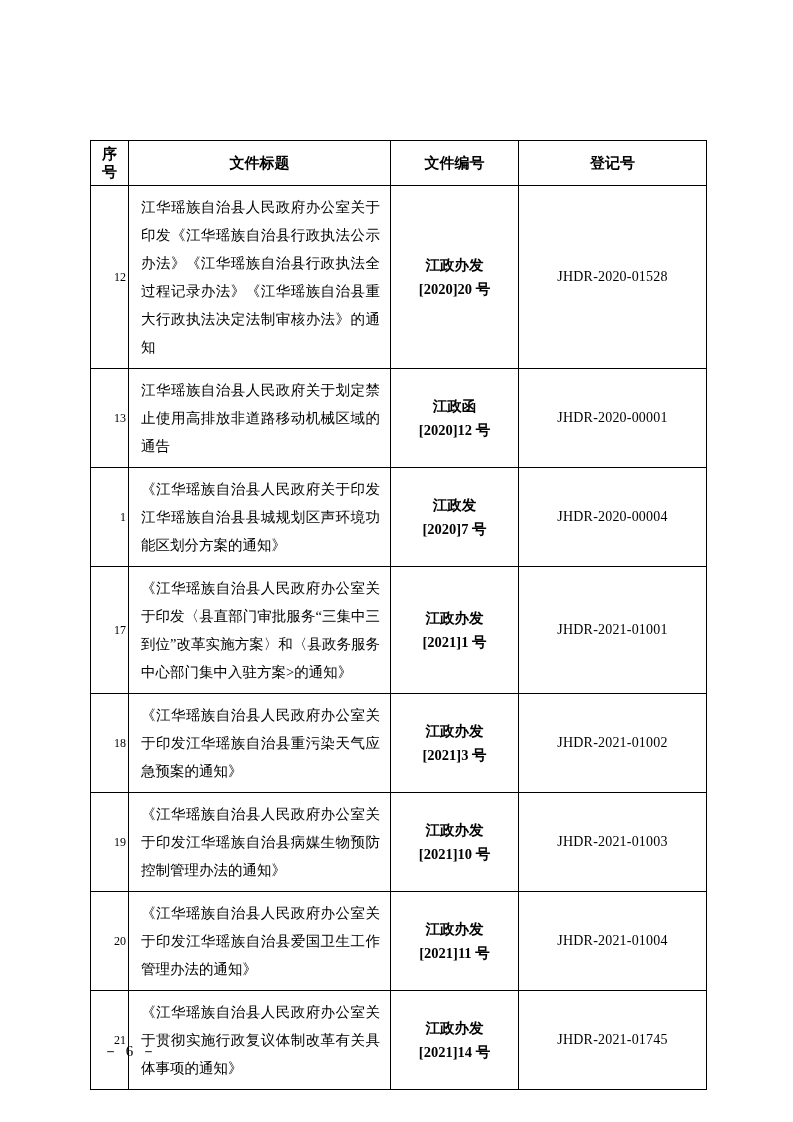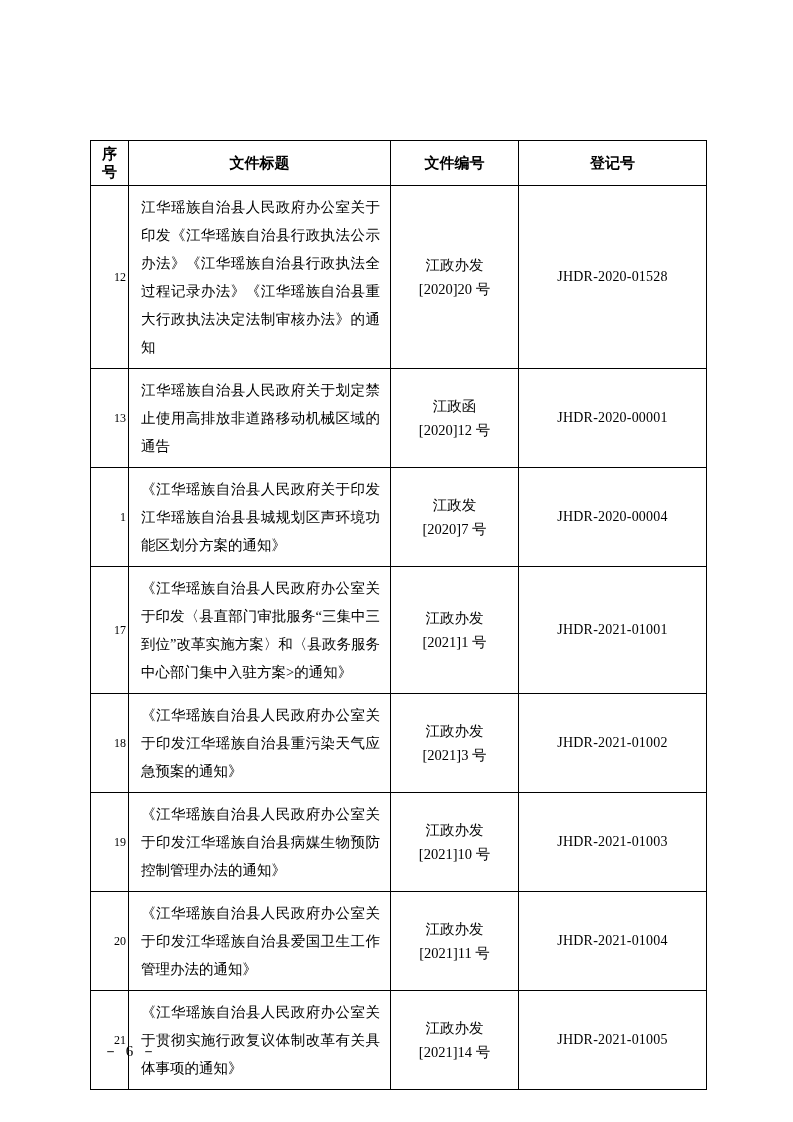--- a/index.html
+++ b/index.html
@@ -51,20 +51,21 @@
     text-align: justify;
     text-justify: inter-ideograph;
     padding: 7px 10px 7px 12px;
     line-height: 28px;
   }
   td.c-doc {
     text-align: center;
     white-space: pre-line;
     line-height: 24px;
     padding: 4px 18px;
+    font-weight: bold;
   }
   td.c-reg {
     text-align: center;
     font-size: 14px;
     letter-spacing: 0.2px;
     padding: 4px 2px;
   }
   .page-footer {
     position: absolute;
     left: 103px;
@@ -143,20 +144,20 @@
         <td class="c-title">《江华瑶族自治县人民政府办公室关于印发江华瑶族自治县爱国卫生工作管理办法的通知》</td>
         <td class="c-doc">江政办发
 [2021]11 号</td>
         <td class="c-reg">JHDR-2021-01004</td>
       </tr>
       <tr>
         <td class="c-no">21</td>
         <td class="c-title">《江华瑶族自治县人民政府办公室关于贯彻实施行政复议体制改革有关具体事项的通知》</td>
         <td class="c-doc">江政办发
 [2021]14 号</td>
-        <td class="c-reg">JHDR-2021-01005</td>
+        <td class="c-reg">JHDR-2021-01745</td>
       </tr>
     </tbody>
   </table>
 
   <div class="page-footer">－ 6 －</div>
 
 </div>
 
 </body></html>

